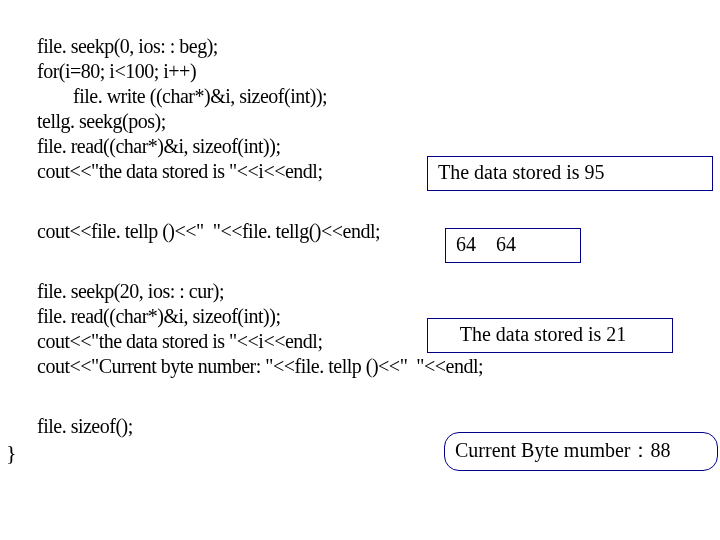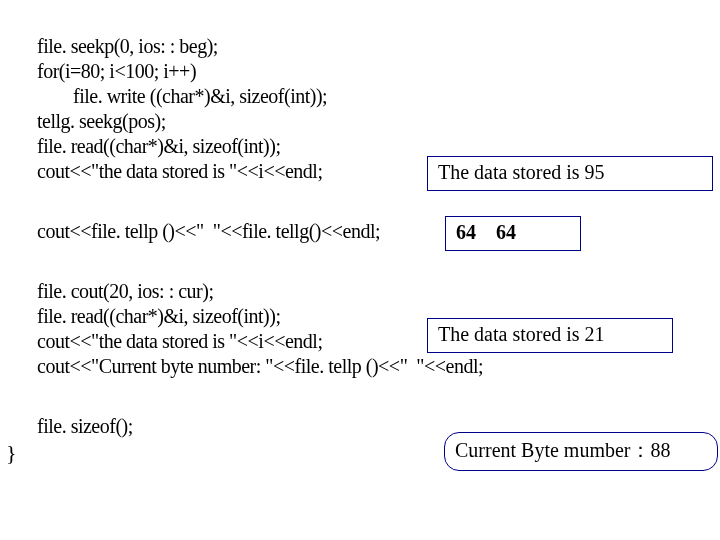--- a/index.html
+++ b/index.html
@@ -38,24 +38,24 @@
 
 <div class="line" style="left:37px; top:35px;">file. seekp(0, ios: : beg);</div>
 <div class="line" style="left:37px; top:60px;">for(i=80; i&lt;100; i++)</div>
 <div class="line" style="left:37px; top:85px;">        file. write ((char*)&amp;i, sizeof(int));</div>
 <div class="line" style="left:37px; top:110px;">tellg. seekg(pos);</div>
 <div class="line" style="left:37px; top:135px;">file. read((char*)&amp;i, sizeof(int));</div>
 <div class="line" style="left:37px; top:160px;">cout&lt;&lt;"the data stored is "&lt;&lt;i&lt;&lt;endl;</div>
 
 <div class="line" style="left:37px; top:220px;">cout&lt;&lt;file. tellp ()&lt;&lt;"  "&lt;&lt;file. tellg()&lt;&lt;endl;</div>
 
-<div class="line" style="left:37px; top:280px;">file. cout(20, ios: : cur);</div>
+<div class="line" style="left:37px; top:280px;">file. seekp(20, ios: : cur);</div>
 <div class="line" style="left:37px; top:305px;">file. read((char*)&amp;i, sizeof(int));</div>
 <div class="line" style="left:37px; top:330px;">cout&lt;&lt;"the data stored is "&lt;&lt;i&lt;&lt;endl;</div>
 <div class="line" style="left:37px; top:355px;">cout&lt;&lt;"Current byte number: "&lt;&lt;file. tellp ()&lt;&lt;"  "&lt;&lt;endl;</div>
 
 <div class="line" style="left:37px; top:415px;">file. sizeof();</div>
 <div class="brace" style="left:6px; top:440px;">}</div>
 
 <div class="box" style="left:427px; top:156px; width:250px;">The data stored is 95</div>
-<div class="box" style="left:445px; top:216px; width:100px;font-weight:bold;">64    64</div>
-<div class="box" style="left:427px; top:318px; width:210px;">The data stored is 21</div>
+<div class="box" style="left:445px; top:228px; width:100px;">64    64</div>
+<div class="box" style="left:427px; top:318px; width:210px;text-align:center;">The data stored is 21</div>
 <div class="box" style="left:444px; top:432px; width:238px;border-radius:15px;">Current Byte mumber：88</div>
 
 </body></html>

